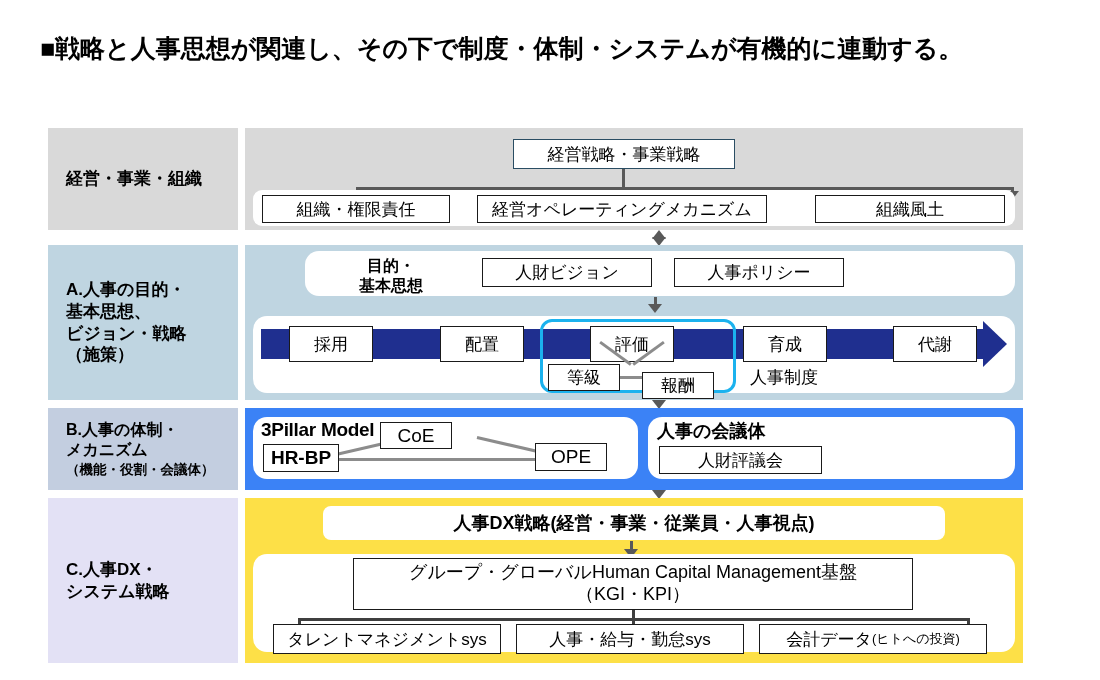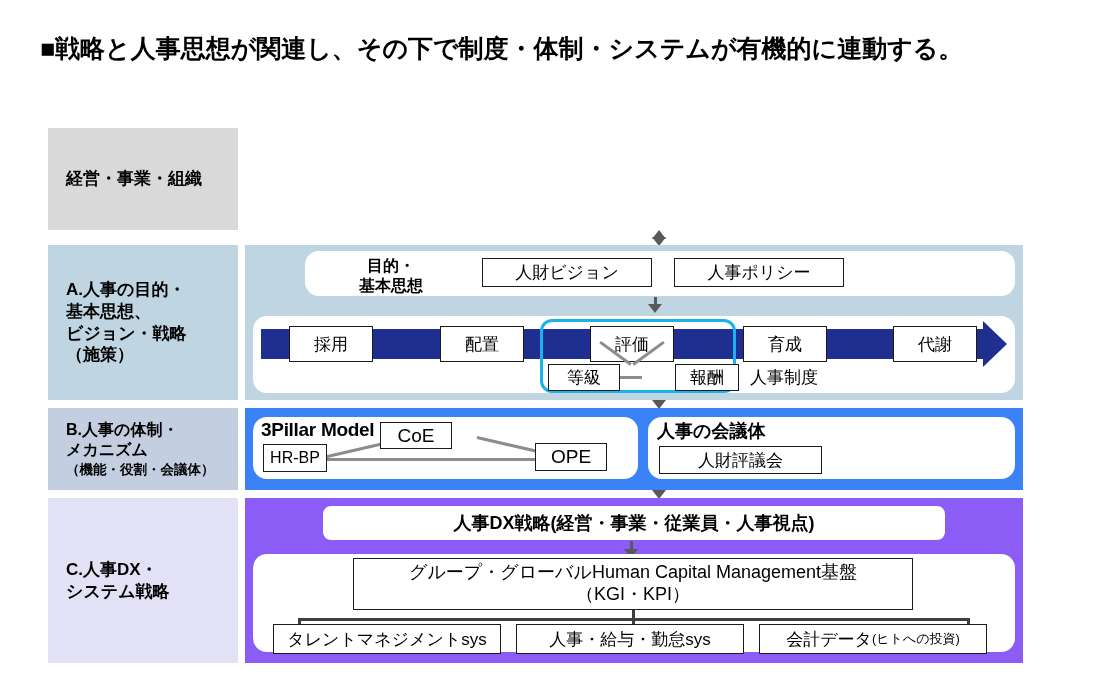--- a/index.html
+++ b/index.html
@@ -43,21 +43,21 @@
   #row2 .rowlabel{background:#bfd5e1;font-size:17px;}
   #row2 .rowbody{background:#bfd5e1;}
 
   #row3{top:280px;height:82px;padding-left:47px;}
   #row3 .rowlabel{background:#c3cee0;font-size:16px;}
   #row3 .rowbody{background:#3b82f6;}
   #row3 .small{font-size:13.5px;}
 
   #row4{top:370px;height:165px;}
   #row4 .rowlabel{background:#e3e1f5;font-size:17px;}
-  #row4 .rowbody{background:#8b5cf6;}
+  #row4 .rowbody{background:#fde047;}
 
   
   .panel{position:absolute;background:#fff;border-radius:14px;}
 
   
   .box{
     position:absolute;background:#fff;border:1.4px solid #1a1a1a;
     display:flex;align-items:center;justify-content:center;
     font-size:17px;white-space:nowrap;box-sizing:border-box;
   }
@@ -95,20 +95,43 @@
 </head>
 <body>
 
 <div id="heading">■戦略と人事思想が関連し、その下で制度・体制・システムが有機的に連動する。</div>
 
 <div id="diagram">
 
   <div class="row" id="row1">
     <div class="rowlabel">
       <span class="l">経営・事業・組織</span>
+    </div>
+    <div class="rowbody">
+
+      <div class="box thinblue" style="left:268px;top:11px;width:222px;height:30px;">経営戦略・事業戦略</div>
+
+      <div class="vline" style="left:377px;top:41px;height:18px;"></div>
+
+      <div class="hline" style="left:111px;top:59px;width:658px;"></div>
+
+      <div class="vline" style="left:111px;top:59px;height:6px;"></div>
+      <div class="arrowdown" style="left:105px;top:63px;"></div>
+
+      <div class="vline" style="left:377px;top:59px;height:6px;"></div>
+      <div class="arrowdown" style="left:371px;top:63px;"></div>
+
+      <div class="vline" style="left:766px;top:59px;height:6px;"></div>
+      <div class="arrowdown" style="left:760px;top:63px;"></div>
+
+      <div class="panel" style="left:8px;top:62px;width:762px;height:36px;border-radius:9px;"></div>
+
+      <div class="box" style="left:17px;top:67px;width:188px;height:28px;">組織・権限責任</div>
+      <div class="box" style="left:232px;top:67px;width:290px;height:28px;">経営オペレーティングメカニズム</div>
+      <div class="box" style="left:570px;top:67px;width:190px;height:28px;">組織風土</div>
     </div>
   </div>
 
   <div style="position:absolute;left:0;top:0;">
     <div class="arrowup" style="left:604px;top:102px;"></div>
     <div class="vline" style="left:610px;top:108px;height:6px;"></div>
     <div class="arrowdown" style="left:604px;top:109px;"></div>
   </div>
 
   <div class="row" id="row2">
@@ -142,21 +165,21 @@
       <div class="box" style="left:498px;top:81px;width:84px;height:36px;">育成</div>
       <div class="box" style="left:648px;top:81px;width:84px;height:36px;">代謝</div>
 
       <div id="cyanbox" style="left:295px;top:74px;width:190px;height:68px;"></div>
 
       <div class="thinline" style="left:348px;top:118px;width:38px;height:2.5px;transform:rotate(36deg);transform-origin:right center;background:#8c8c8c;"></div>
       <div class="thinline" style="left:388px;top:118px;width:38px;height:2.5px;transform:rotate(-36deg);transform-origin:left center;background:#8c8c8c;"></div>
 
       <div class="box" style="left:303px;top:119px;width:72px;height:27px;">等級</div>
       <div class="thinline" style="left:375px;top:131px;width:22px;height:3px;background:#8c8c8c;"></div>
-      <div class="box" style="left:397px;top:119px;width:64px;height:27px;margin-left:33px;">報酬</div>
+      <div class="box" style="left:397px;top:127px;width:72px;height:27px;">報酬</div>
 
       <div class="plain" style="left:505px;top:121px;font-size:17px;">人事制度</div>
     </div>
   </div>
 
   <div style="position:absolute;left:0;top:0;">
     <div class="vline" style="left:610px;top:272px;height:6px;"></div>
     <div class="arrowdown" style="left:604px;top:272px;"></div>
   </div>
 
@@ -168,21 +191,21 @@
     </div>
     <div class="rowbody">
 
       <div class="panel" style="left:8px;top:9px;width:385px;height:62px;"></div>
       <div class="plain bold" style="left:16px;top:11px;font-size:19px;letter-spacing:-0.3px;">3Pillar Model</div>
 
       <div class="thinline" style="left:78px;top:48px;width:108px;height:3px;background:#8c8c8c;transform:rotate(-13deg);transform-origin:left center;"></div>
       <div class="thinline" style="left:232px;top:28px;width:108px;height:3px;background:#8c8c8c;transform:rotate(13deg);transform-origin:left center;"></div>
       <div class="thinline" style="left:78px;top:50px;width:262px;height:3px;background:#8c8c8c;"></div>
 
-      <div class="box" style="left:18px;top:36px;width:64px;height:28px;font-size:16px;">HR-BP</div>
+      <div class="box" style="left:18px;top:36px;width:76px;height:28px;font-size:19px;font-weight:bold;">HR-BP</div>
       <div class="box" style="left:135px;top:14px;width:72px;height:27px;font-size:19px;">CoE</div>
       <div class="box" style="left:290px;top:35px;width:72px;height:28px;font-size:19px;">OPE</div>
 
       <div class="panel" style="left:403px;top:9px;width:367px;height:62px;"></div>
       <div class="plain bold" style="left:412px;top:11px;font-size:18px;">人事の会議体</div>
       <div class="box" style="left:414px;top:38px;width:163px;height:28px;">人財評議会</div>
     </div>
   </div>
 
   <div style="position:absolute;left:0;top:0;">

